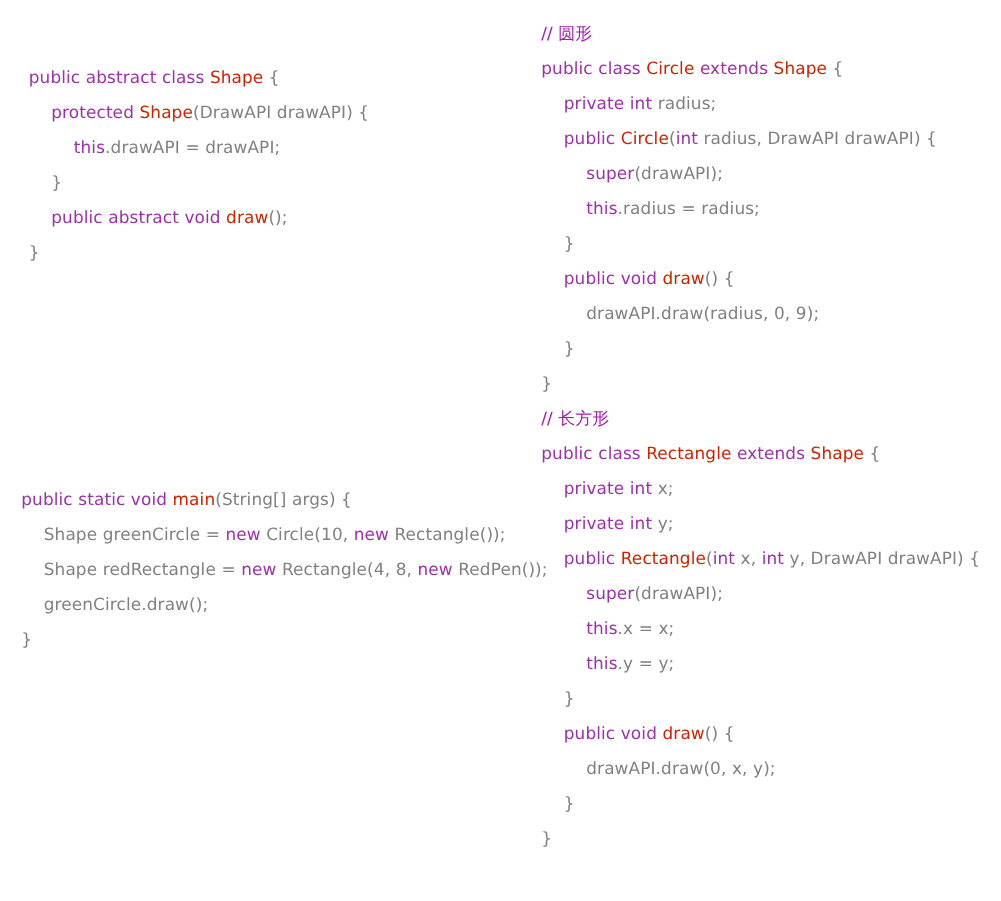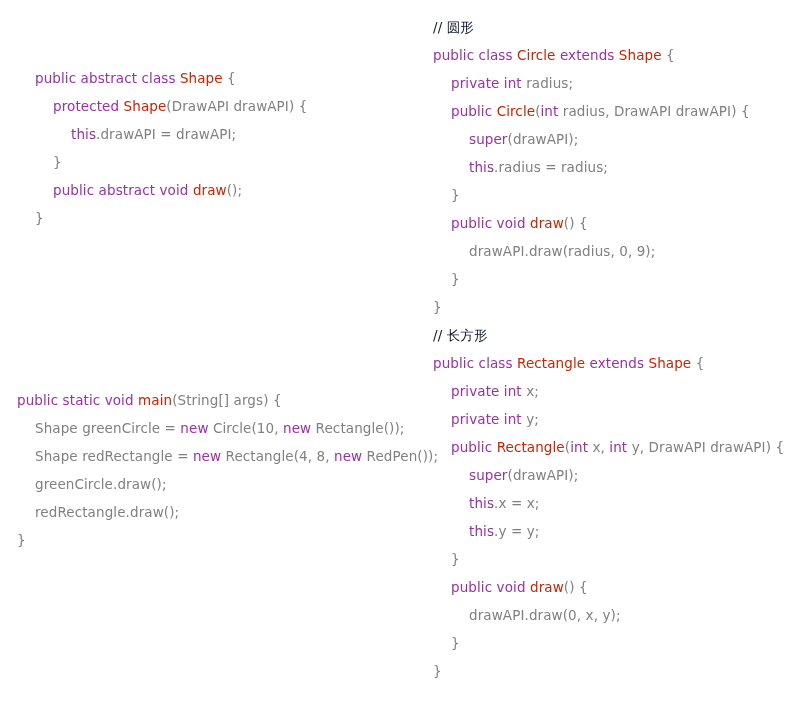--- a/index.html
+++ b/index.html
@@ -33,41 +33,40 @@
   }
 
   
   .i0 { padding-left: 0px; }
   .i1 { padding-left: 18px; }
   .i2 { padding-left: 36px; }
 
   
   .kw  { color: #9B30A8; }
   .cls { color: #CC2200; }
-  .cmt { color: #0f172a; }
+  .cmt { color: #a21caf; }
   .id  { color: #808080; }
 </style>
 </head>
 <body>
 
 <div class="code-pane" id="pane-left">
-    <div class="block" style="top: 64px; padding-left: 35px;">
+    <div class="block" style="top: 48px; padding-left: 23px;">
       <div class="line i0"><span class="kw">public abstract class </span><span class="cls">Shape</span><span class="id"> {</span></div>
       <div class="line i1"><span class="kw">protected </span><span class="cls">Shape</span><span class="id">(DrawAPI drawAPI) {</span></div>
       <div class="line i2"><span class="kw">this</span><span class="id">.drawAPI = drawAPI;</span></div>
       <div class="line i1"><span class="id">}</span></div>
       <div class="line i1"><span class="kw">public abstract void </span><span class="cls">draw</span><span class="id">();</span></div>
       <div class="line i0"><span class="id">}</span></div>
     </div>
     <div class="block" style="top: 386px; padding-left: 17px;">
       <div class="line i0"><span class="kw">public static void </span><span class="cls">main</span><span class="id">(String[] args) {</span></div>
       <div class="line i1"><span class="id">Shape greenCircle = </span><span class="kw">new</span><span class="id"> Circle(10, </span><span class="kw">new</span><span class="id"> Rectangle());</span></div>
       <div class="line i1"><span class="id">Shape redRectangle = </span><span class="kw">new</span><span class="id"> Rectangle(4, 8, </span><span class="kw">new</span><span class="id"> RedPen());</span></div>
       <div class="line i1"><span class="id">greenCircle.draw();</span></div>
-      <div class="line i1"><span class="id">redRectangle.draw();</span></div>
       <div class="line i0"><span class="id">}</span></div>
     </div>
   </div>
 <div class="code-pane" id="pane-right">
     <div class="block" style="top: 13px; padding-left: 13px;">
       <div class="line i0"><span class="cmt">// 圆形</span></div>
       <div class="line i0"><span class="kw">public class </span><span class="cls">Circle</span><span class="kw"> extends </span><span class="cls">Shape</span><span class="id"> {</span></div>
       <div class="line i1"><span class="kw">private int</span><span class="id"> radius;</span></div>
       <div class="line i1"><span class="kw">public </span><span class="cls">Circle</span><span class="id">(</span><span class="kw">int</span><span class="id"> radius, DrawAPI drawAPI) {</span></div>
       <div class="line i2"><span class="kw">super</span><span class="id">(drawAPI);</span></div>

